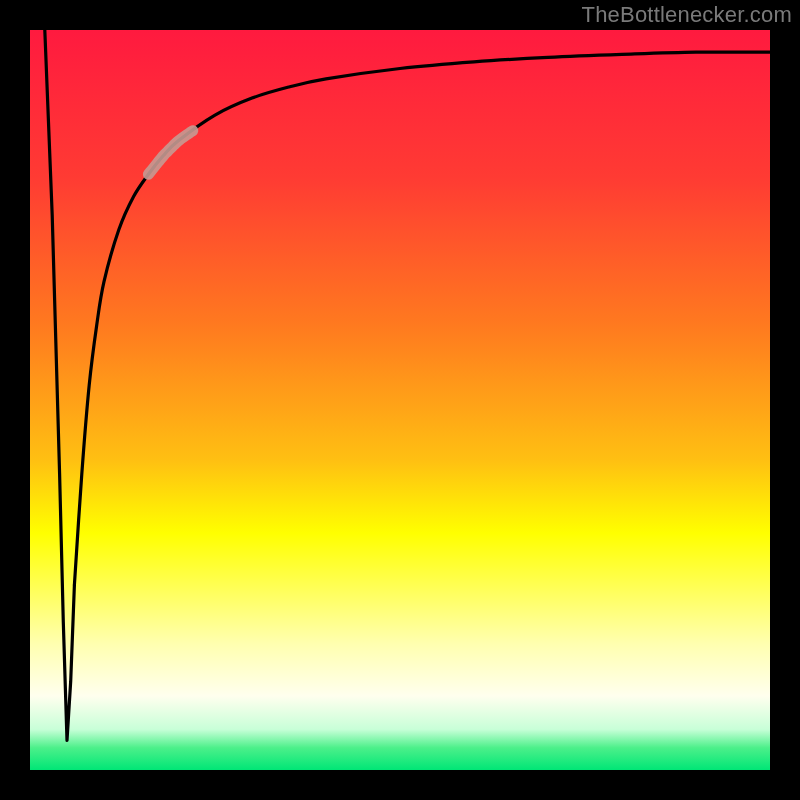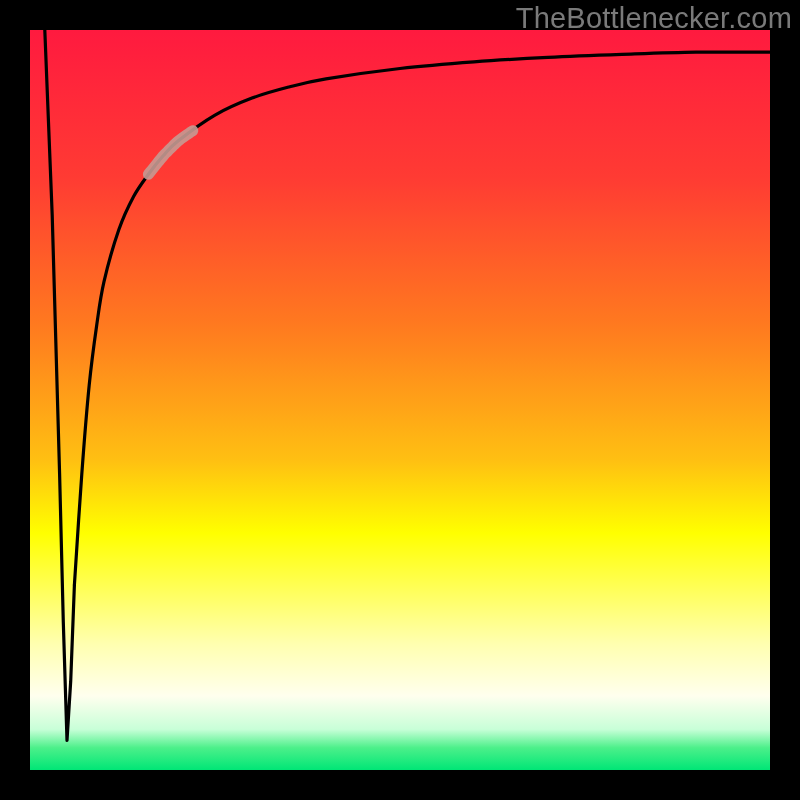--- a/index.html
+++ b/index.html
@@ -15,21 +15,21 @@
     position: relative;
     width: 800px;
     height: 800px;
     background: #000;
   }
   .attribution {
     position: absolute;
     top: 2px;
     right: 8px;
     color: #7a7a7a;
-    font-size: 29px;
+    font-size: 22px;
     letter-spacing: 0.2px;
     font-weight: 400;
   }
   .plot-wrap {
     position: absolute;
     left: 30px;
     top: 30px;
     width: 740px;
     height: 740px;
   }

